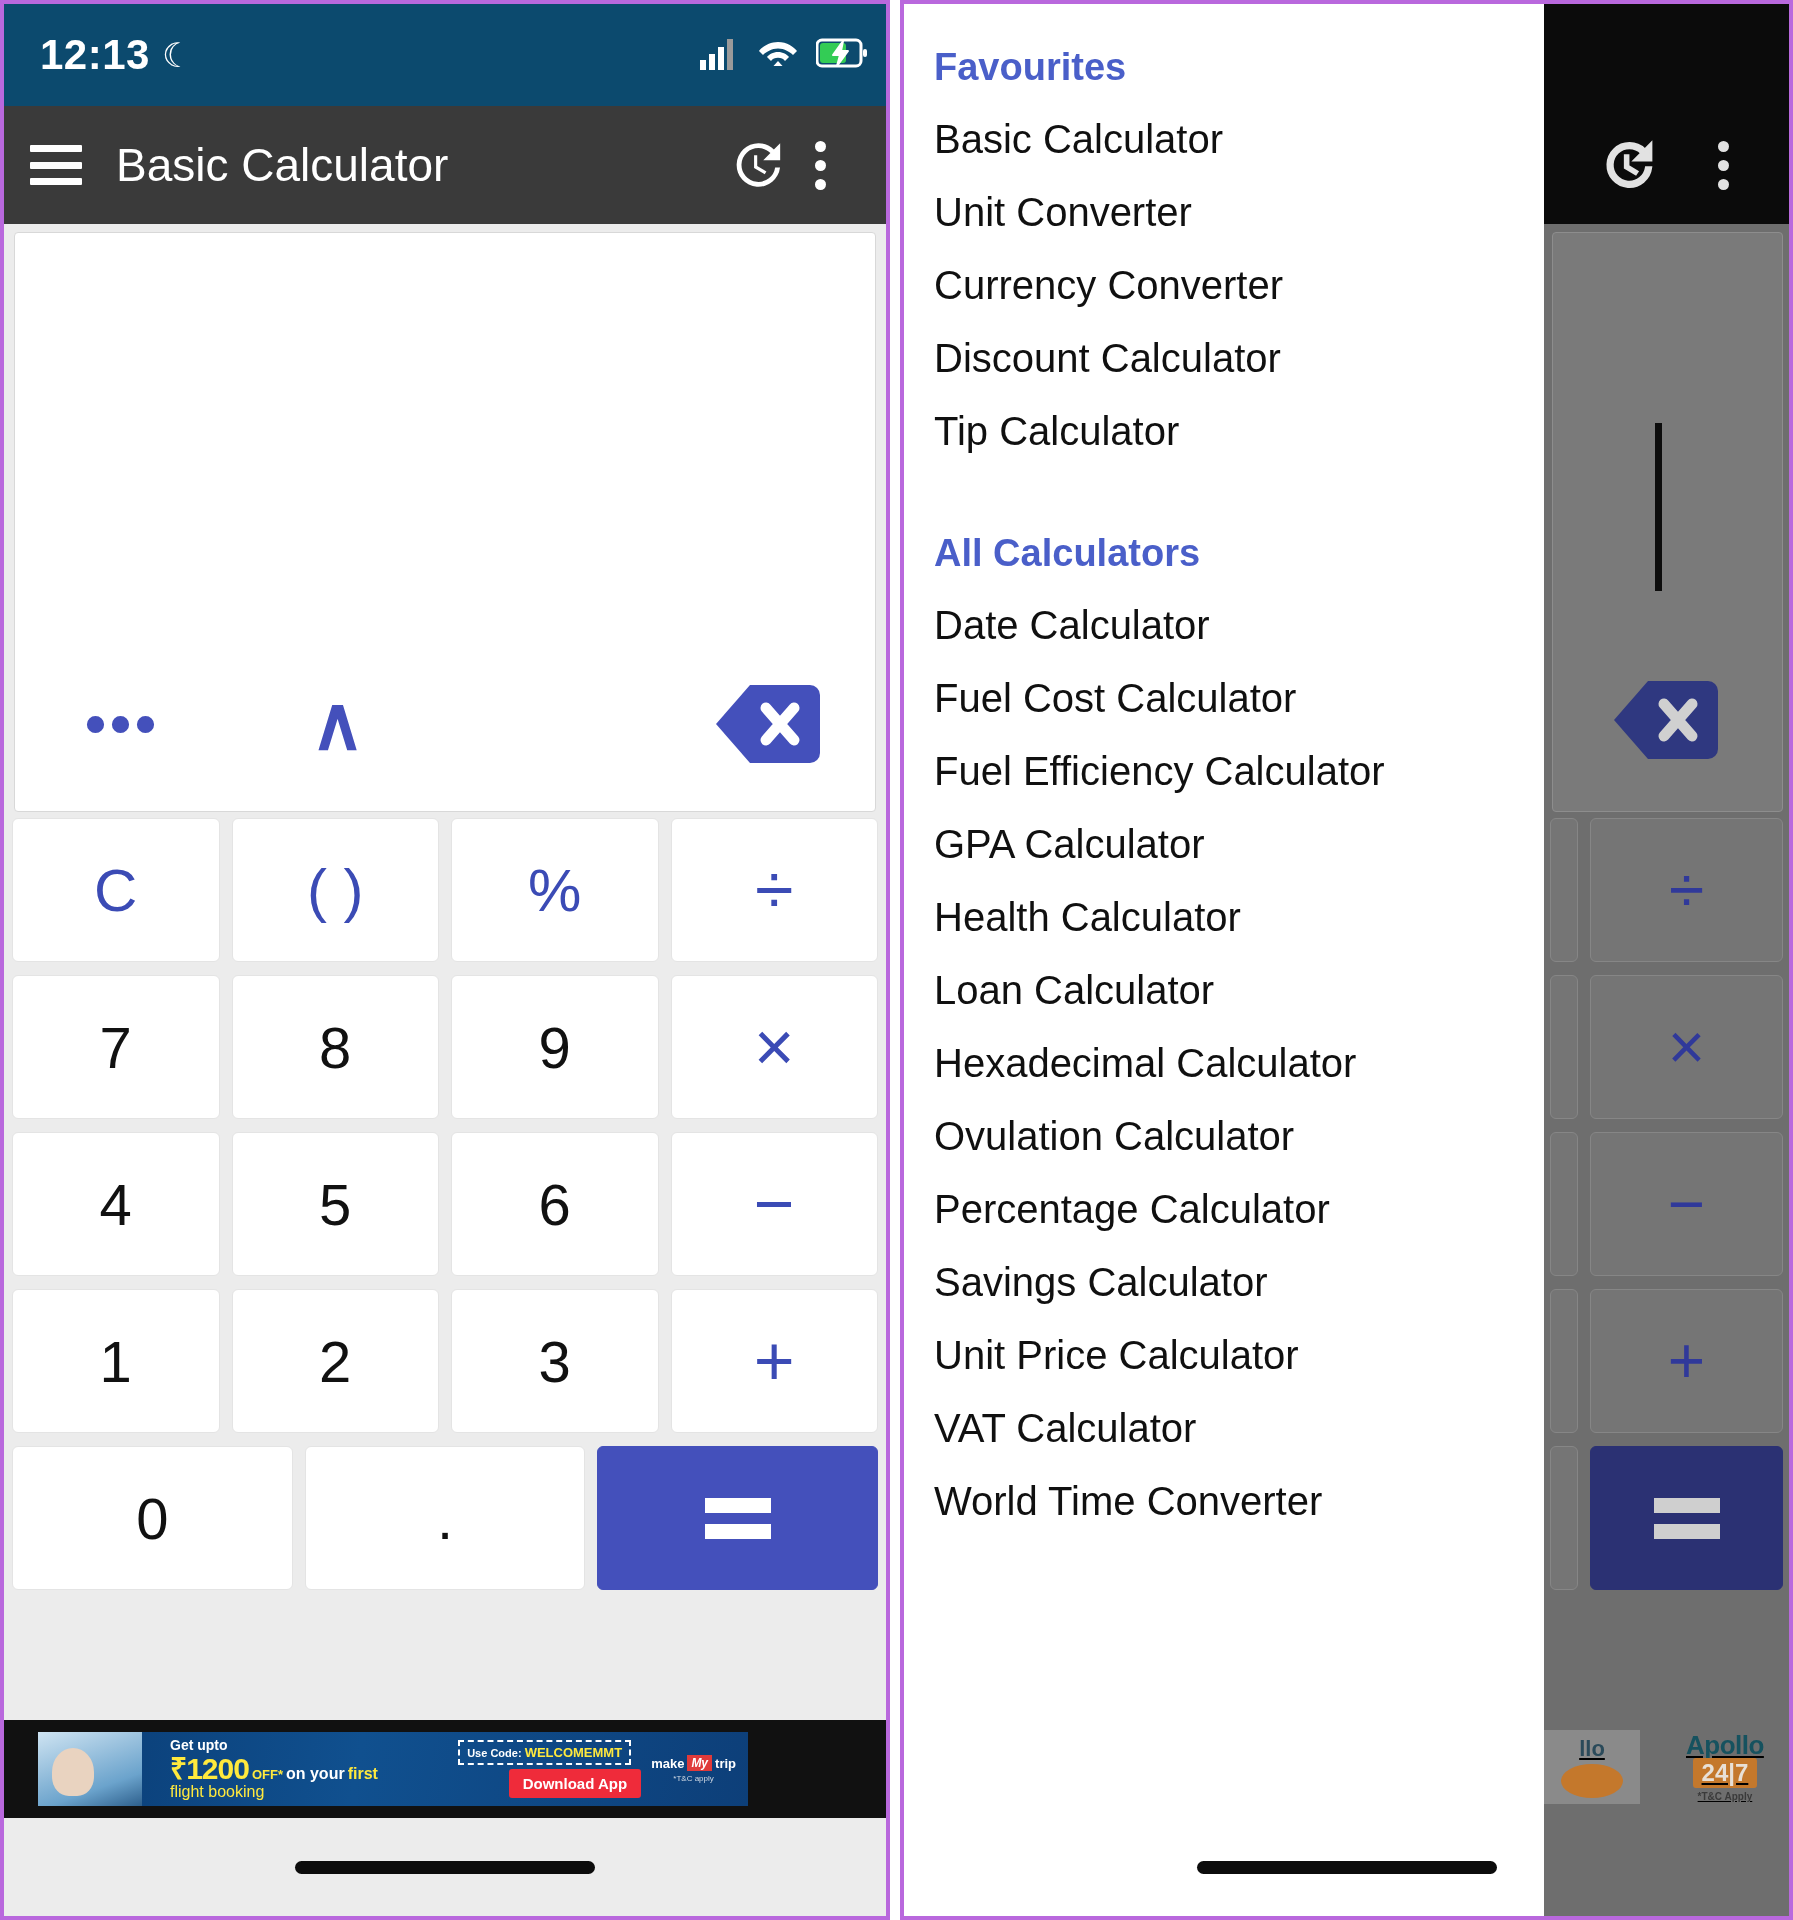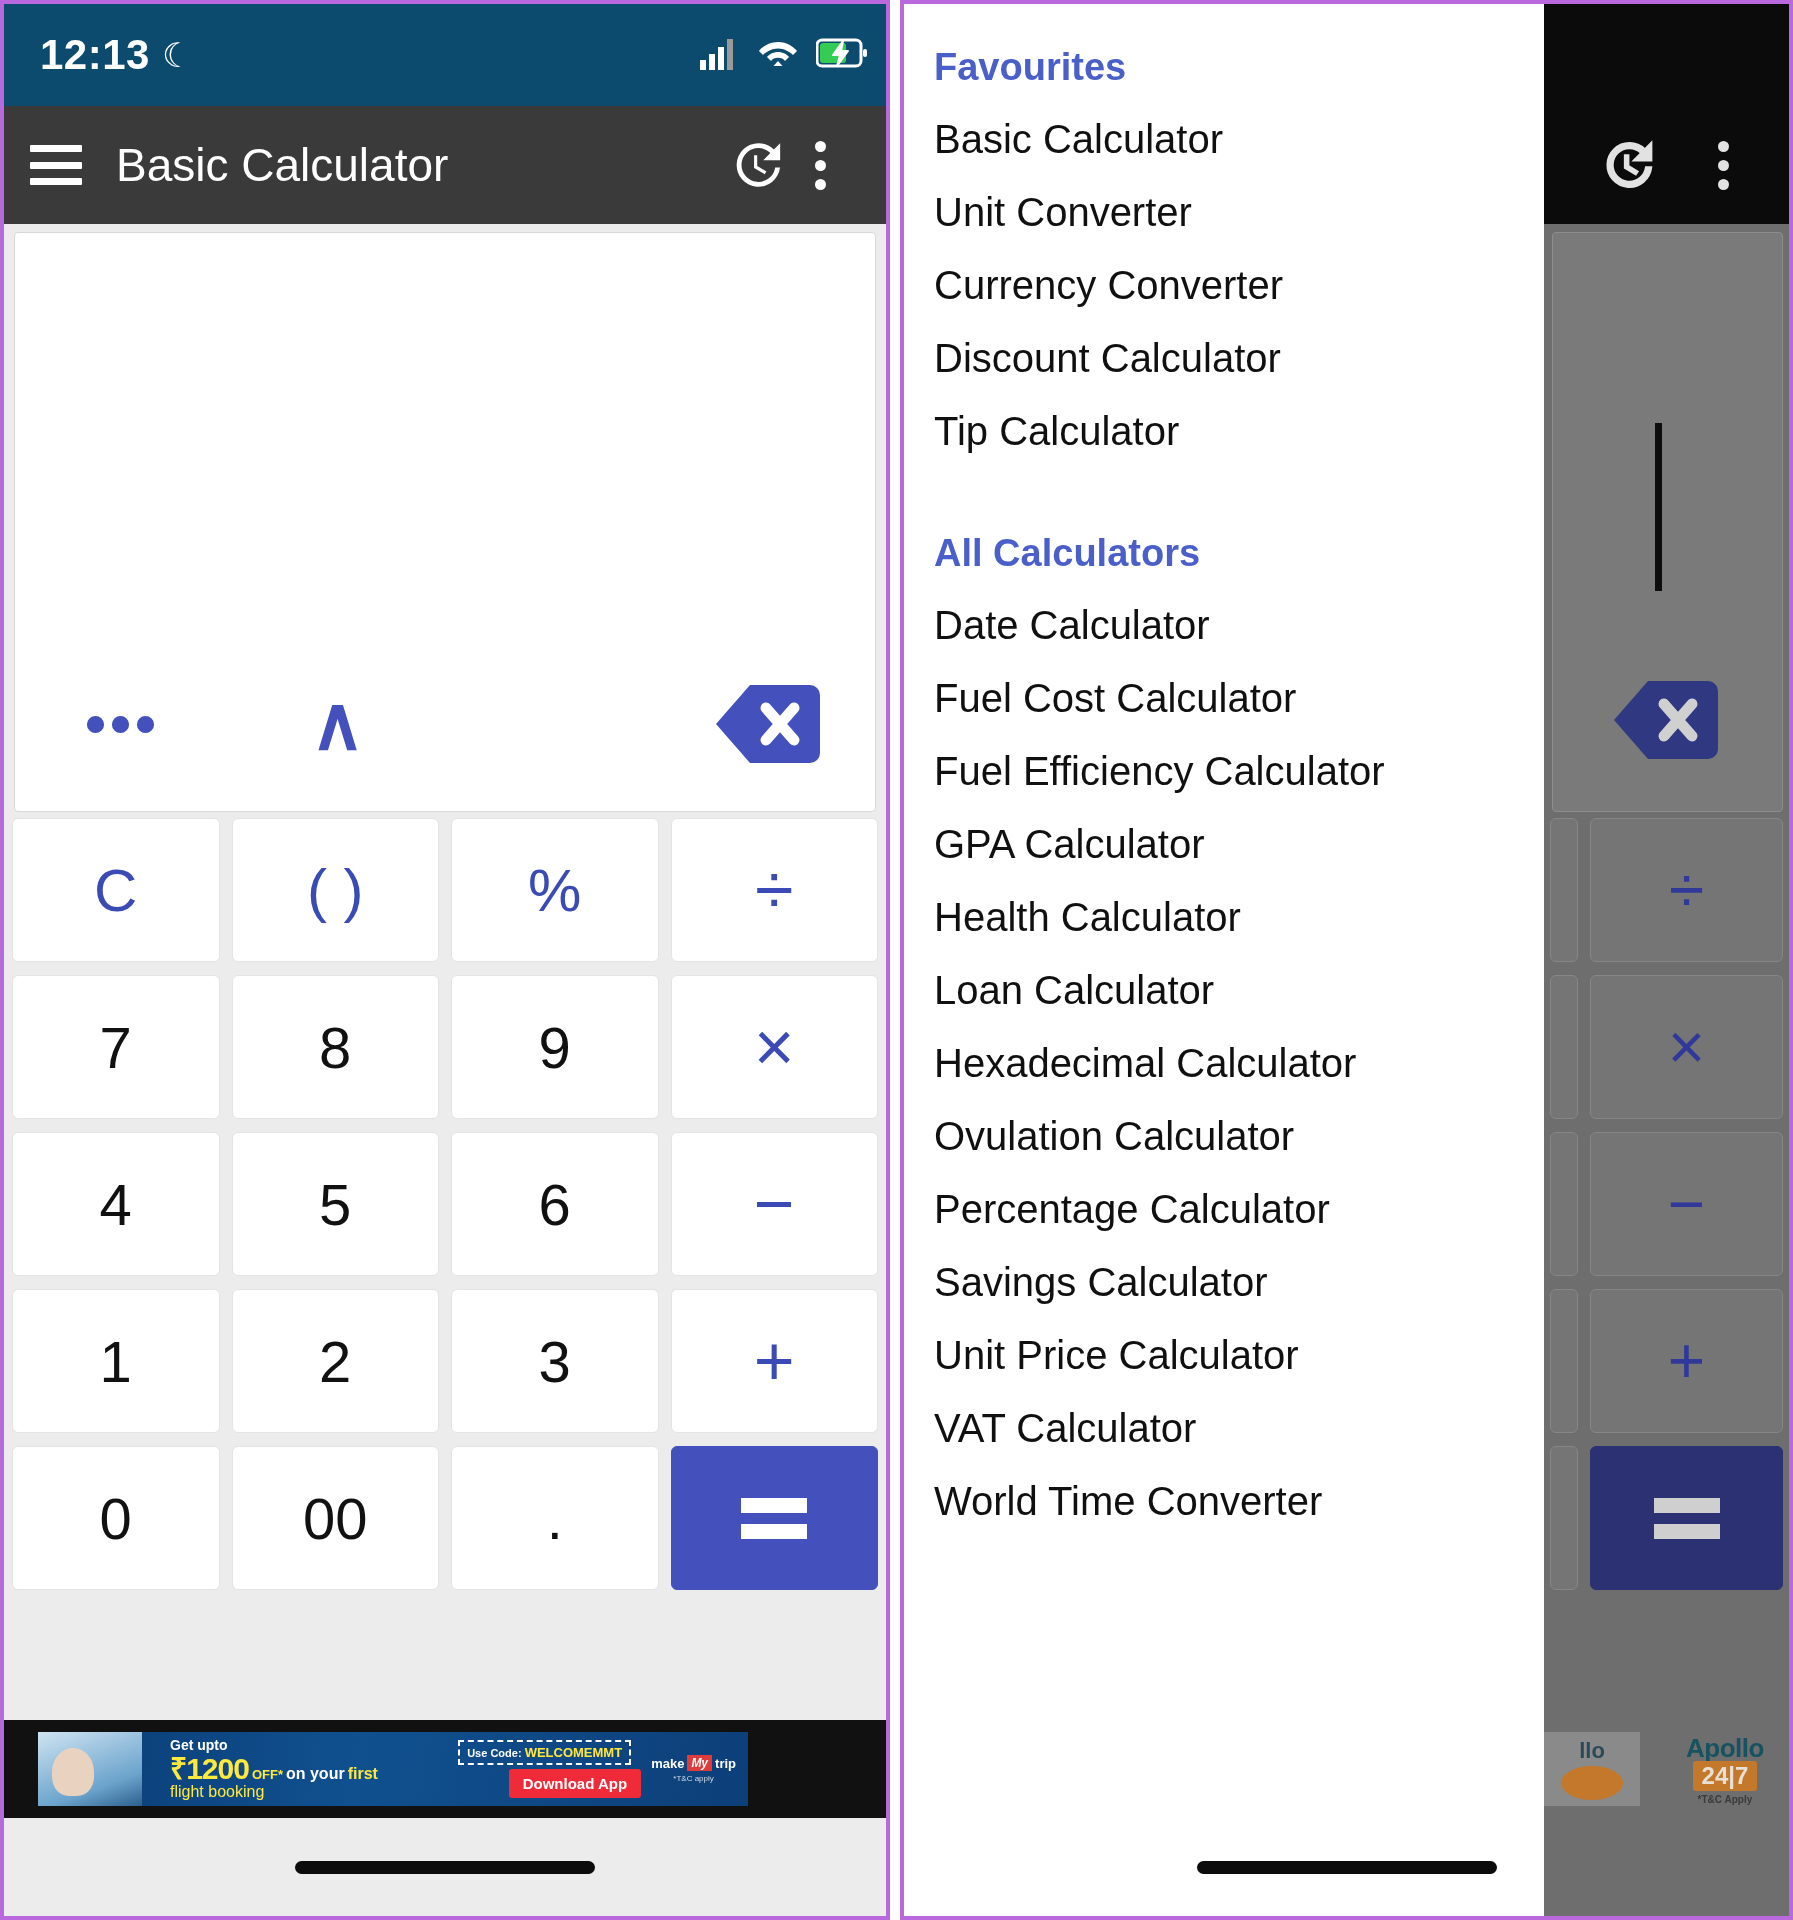--- a/index.html
+++ b/index.html
@@ -157,21 +157,21 @@
   .bg-krow { display:flex; gap:12px; margin-bottom:13px; }
   .bg-key {
     flex:1; height:144px; background:#757575; border:1px solid #868686; border-radius:6px;
     display:flex; align-items:center; justify-content:center; color:#30399a; font-size:64px;
   }
   .bg-key.partial { flex:0 0 28px; }
   .bg-key.eq { background:#2b3173; border-color:#2b3173; }
   .bg-key.eq .eqglyph { display:flex; flex-direction:column; gap:11px; }
   .bg-key.eq .eqglyph i { display:block; width:66px; height:15px; background:#cfcfcf; }
 
-  .bg-ad { position:absolute; left:0; right:0; bottom:98px; height:98px; background:#6e6e6e; display:flex; align-items:center; overflow:hidden; }
+  .bg-ad { position:absolute; left:0; right:0; bottom:88px; height:98px; background:#6e6e6e; display:flex; align-items:flex-start; overflow:hidden;text-decoration:underline; }
   .bg-ad-left { width:96px; height:74px; background:#8a8a8a; display:flex; flex-direction:column; align-items:center; justify-content:center; overflow:hidden;}
   .bg-ad-left .t { color:#2a4a5a; font-size:22px; font-weight:800; }
   .bg-ad-left .o { width:62px; height:34px; background:#c4782c; border-radius:50%; margin-top:2px;}
   .bg-apollo { margin-left:46px; display:flex; flex-direction:column; align-items:center; }
   .bg-apollo .nm { color:#16525f; font-size:26px; font-weight:800; letter-spacing:-0.5px;}
   .bg-apollo .badge { background:#c4782c; color:#e8e0d6; font-size:24px; font-weight:800; padding:1px 9px; border-radius:3px; margin-top:-3px;}
   .bg-apollo .tc { color:#3a3a3a; font-size:10px; font-weight:700; margin-top:3px;}
   .right-navpill-wrap { position:absolute; left:0; right:0; bottom:0; height:98px; display:flex; align-items:center; justify-content:center; z-index:7;}
 </style>
 </head>
@@ -274,21 +274,20 @@
 
       <div class="krow">
         <div class="key">1</div>
         <div class="key">2</div>
         <div class="key">3</div>
         <div class="key op big">+</div>
       </div>
 
       <div class="krow">
         <div class="key">0</div>
-        <div class="key">00</div>
         <div class="key">.</div>
         <div class="key eq">
           <span class="eqglyph">
               <i></i>
               <i></i>
             </span>
         </div>
       </div>
 
     </div>

